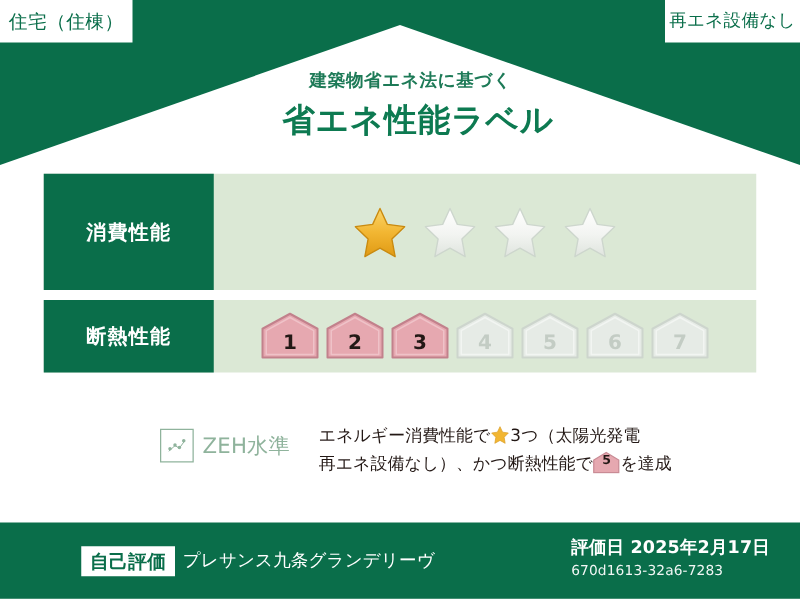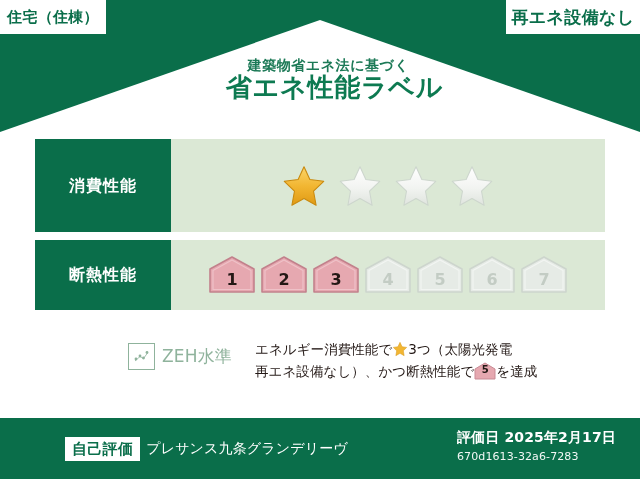--- a/index.html
+++ b/index.html
@@ -23,36 +23,36 @@
     left: 0; top: 0;
     width: 640px; height: 479px;
     pointer-events: none;
   }
 
   
   .tag {
     position: absolute;
     background: #ffffff;
     color: #0a6e4a;
-    font-weight: bold;
+    font-weight: normal;
     display: flex;
     align-items: center;
     justify-content: center;
     letter-spacing: 0.02em;
     white-space: nowrap;
   }
   .tag-left {
     left: 0; top: 0;
     width: 106px; height: 34px;
     font-size: 15px;
   }
   .tag-right {
     right: 0; top: 0;
-    width: 134px; height: 34px;
-    font-size: 17px;
+    width: 108px; height: 34px;
+    font-size: 14px;
   }
 
   
   .heading-wrap {
     position: absolute;
     left: 17px; right: 0;
     top: 58px;
     text-align: center;
   }
   .heading-sub {
@@ -60,21 +60,21 @@
     font-size: 14px;
     font-weight: bold;
     letter-spacing: 0.04em;
     line-height: 1.1;
   }
   .heading-main {
     color: #0d7a51;
     font-size: 26px;
     font-weight: bold;
     letter-spacing: 0.03em;
-    margin-top: 0;
+    margin-top: 10px;
     line-height: 1.1;
     padding-left: 12px;
   }
 
   
   .rows {
     position: absolute;
     left: 35px;
     top: 139px;
     width: 570px;
@@ -100,21 +100,21 @@
     letter-spacing: 0.06em;
     line-height: 1.45;
   }
   .row-value {
     flex: 1 1 auto;
     display: flex;
     align-items: center;
     justify-content: center;
   }
   .row-energy { height: 93px; }
-  .row-insulation { height: 70px; }
+  .row-insulation { height: 58px; }
 
   
   .stars { display: flex; align-items: center; gap: 10px; }
   .star { width: 46px; height: 44px; display: block; }
 
   
   .grades { display: flex; align-items: center; gap: 4px; }
   .grade {
     position: relative;
     width: 48px;

